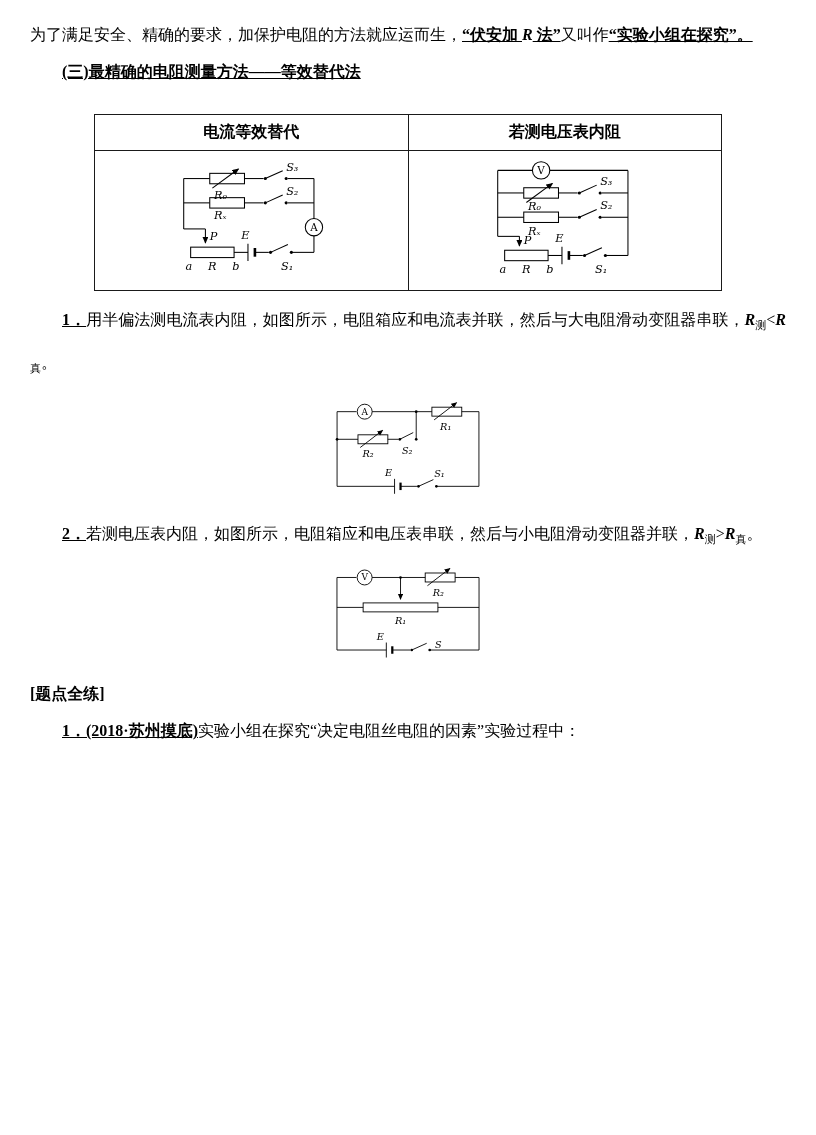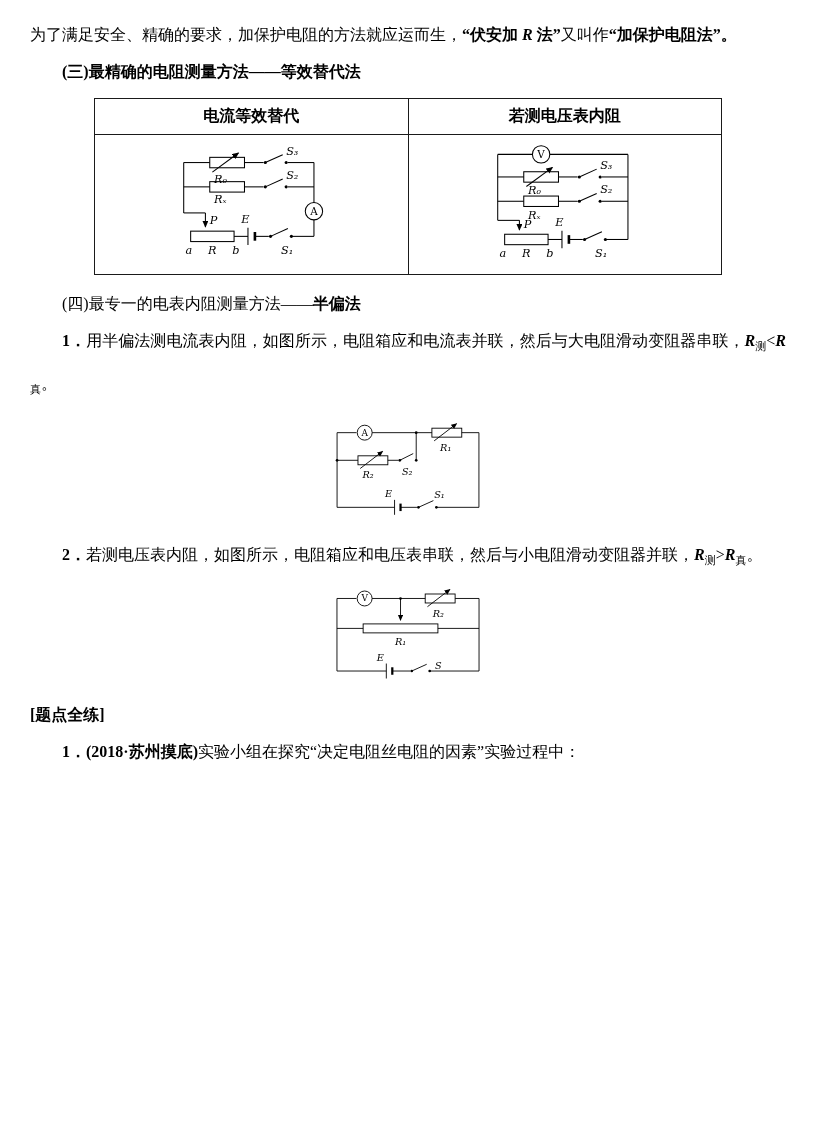--- a/index.html
+++ b/index.html
@@ -6,46 +6,46 @@
   html,body { background:#ffffff; }
   body {
     width:816px; height:1135px; overflow:hidden;
     font-family:"Liberation Serif","DejaVu Serif",serif;
     font-size:16px; color:#000;
   }
   .page { padding:16px 30px 0 30px; }
   .para { line-height:37px; text-align:justify; }
   .indent { text-indent:2em; }
   .heading { line-height:37px; text-indent:2em; }
-  .b  { font-weight:bold; }
+  .b  { font-weight:bold;text-decoration:underline; }
   .bi { font-weight:bold; font-style:italic; }
   .subc { font-size:11px; vertical-align:-4px; }
   .center-title { text-align:left; font-weight:bold; line-height:37px; }
 
-  table.eq { border-collapse:collapse; width:628px; margin:8px auto 10px auto; }
+  table.eq { border-collapse:collapse; width:628px; margin:24px auto 10px auto; }
   table.eq th, table.eq td { border:1px solid #1a1a1a; }
   table.eq th { height:36px; font-size:16px; font-weight:bold; text-align:center; }
   table.eq td { height:140px; width:50%; text-align:center; vertical-align:middle; }
 
   .fig { text-align:center; margin:6px 0; }
 
   svg line, svg path, svg rect, svg circle { stroke:#000; stroke-width:1.2; fill:none; }
   svg .dot { fill:#000; stroke:none; }
   svg .thick { stroke-width:3; }
   svg .ah { fill:#000; stroke:none; }
   svg text { fill:#000; stroke:none; font-family:"DejaVu Serif","Liberation Serif",serif;
              font-size:13px; font-style:italic; }
   svg text.up { font-style:normal; font-size:12px; }
 </style>
 </head>
 <body>
 
 <div class="page">
 
-  <p class="para"><span>为了满足安全、精确的要求，加保护电阻的方法就应运而生，</span><span class="b">“伏安加 </span><span class="bi">R</span><span class="b"> 法”</span><span>又叫作</span><span class="b">“加保护电阻法”。</span></p>
+  <p class="para"><span>为了满足安全、精确的要求，加保护电阻的方法就应运而生，</span><span class="b">“伏安加 </span><span class="bi">R</span><span class="b"> 法”</span><span>又叫作</span><span class="b">“实验小组在探究”。</span></p>
 
   <p class="para heading"><span class="b">(三)最精确的电阻测量方法——等效替代法</span></p>
 
   <table class="eq">
     <thead>
       <tr>
         <th>电流等效替代</th>
         <th>若测电压表内阻</th>
       </tr>
     </thead>
@@ -185,21 +185,20 @@
                 <line x1="125" y1="112" x2="145" y2="103"></line>
                 <circle class="dot" cx="149" cy="112" r="1.8"></circle>
             </g>
             <text x="137" y="132">S₁</text>
           </svg>
         </td>
       </tr>
     </tbody>
   </table>
 
-  <p class="para heading"><span>(四)最专一的电表内阻测量方法——</span><span class="b">半偏法</span></p>
 
   <p class="para indent"><span class="b">1．</span><span>用半偏法测电流表内阻，如图所示，电阻箱应和电流表并联，然后与大电阻滑动变阻器串联，</span><span class="bi">R</span><span class="subc">测</span><span>&lt;</span><span class="bi">R</span><span class="subc">真</span><span>。</span></p>
 
   <div class="fig">
     <svg width="172" height="112" viewBox="0 0 230 150">
       <defs>
         <marker id="ah-c" markerWidth="9" markerHeight="8" refX="7" refY="3.5" orient="auto" markerUnits="userSpaceOnUse">
           <path class="ah" d="M0,0 L8,3.5 L0,7 Z"></path>
         </marker>
       </defs>

